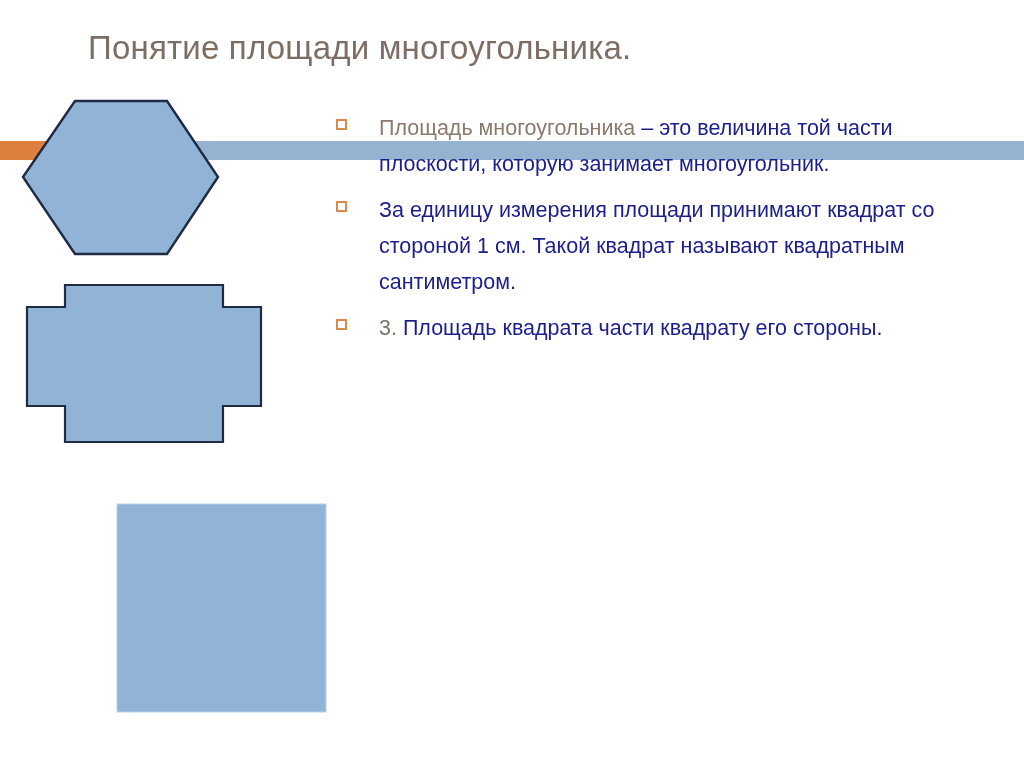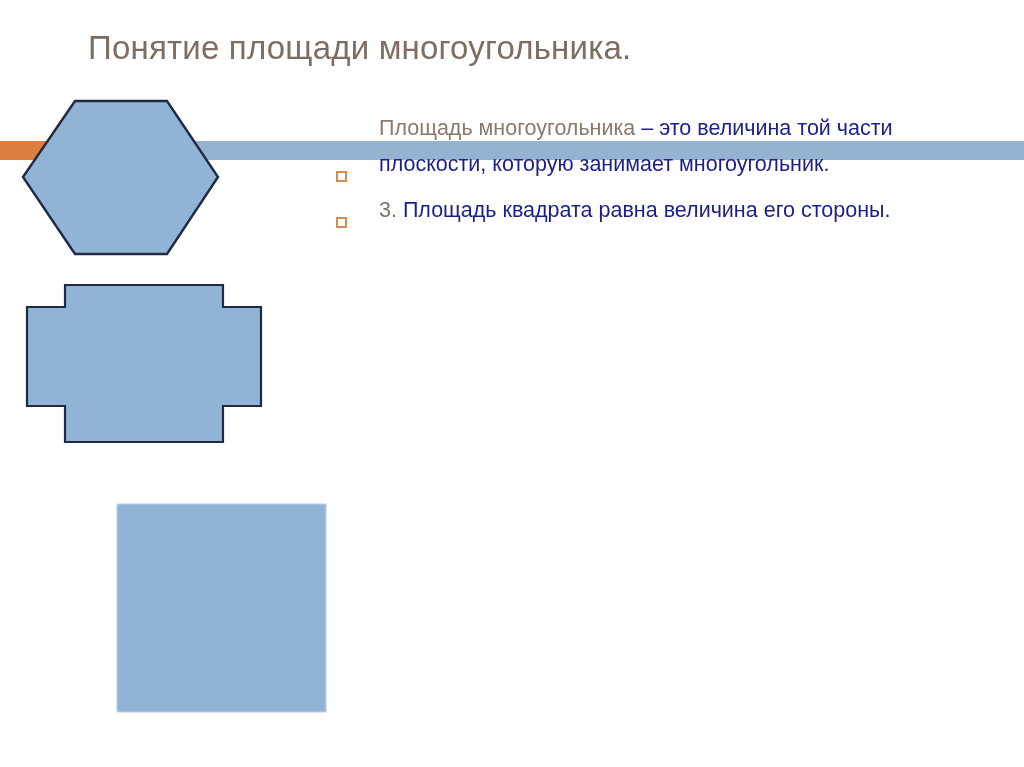--- a/index.html
+++ b/index.html
@@ -69,21 +69,21 @@
   .bullets {
     position: absolute;
     left: 336px;
     top: 110px;
     width: 620px;
     z-index: 5;
   }
   .bullet {
     position: relative;
     display: flex;
-    align-items: flex-end;
+    align-items: flex-start;
     margin-bottom: 10px;
   }
   .bullet-marker {
     flex: 0 0 auto;
     width: 11px;
     height: 11px;
     border: 2px solid #d98b4e;
     background: #ffffff;
     margin-top: 9px;
     margin-right: 32px;
@@ -127,25 +127,31 @@
 
   <div class="bullets">
 
     <div class="bullet">
       <span class="bullet-marker"></span>
       <div class="bullet-text">
         <span class="lead-brown">Площадь многоугольника </span><span>– это величина той части плоскости, которую занимает многоугольник.</span>
       </div>
     </div>
 
+    <div class="bullet">
+      <span class="bullet-marker"></span>
+      <div class="bullet-text">
+        <span class="num-brown"></span><span>За единицу измерения площади принимают квадрат со стороной 1 см. Такой квадрат называют квадратным сантиметром.</span>
+      </div>
+    </div>
 
 
 
     <div class="bullet">
       <span class="bullet-marker"></span>
       <div class="bullet-text">
-        <span class="num-brown">3. </span><span>Площадь квадрата равна величина его стороны.</span>
+        <span class="num-brown">3. </span><span>Площадь квадрата части квадрату его стороны.</span>
       </div>
     </div>
 
   </div>
 
 </div>
 
 </body></html>

